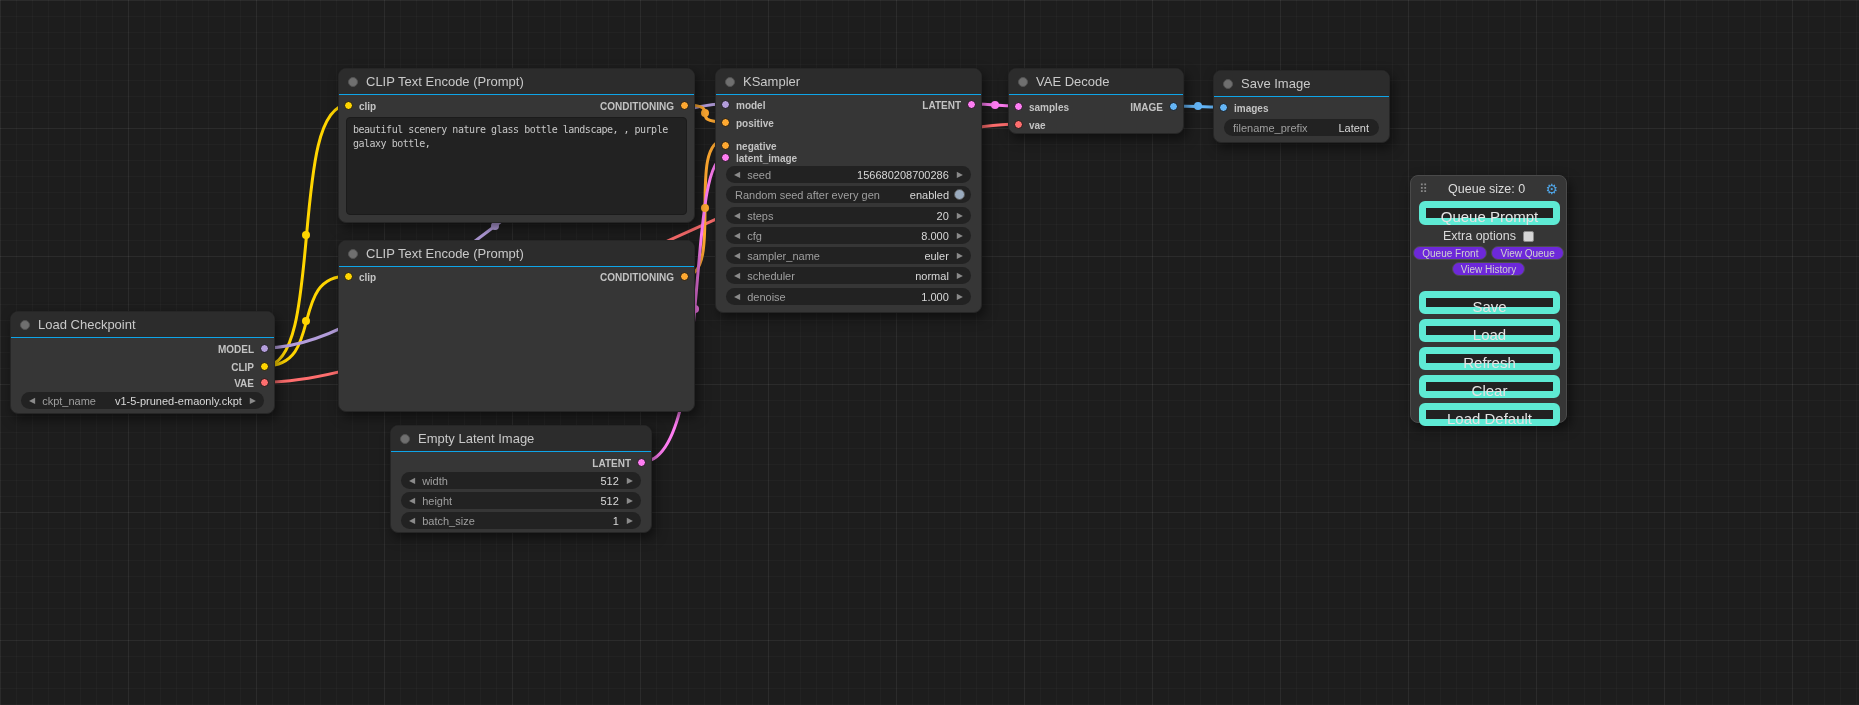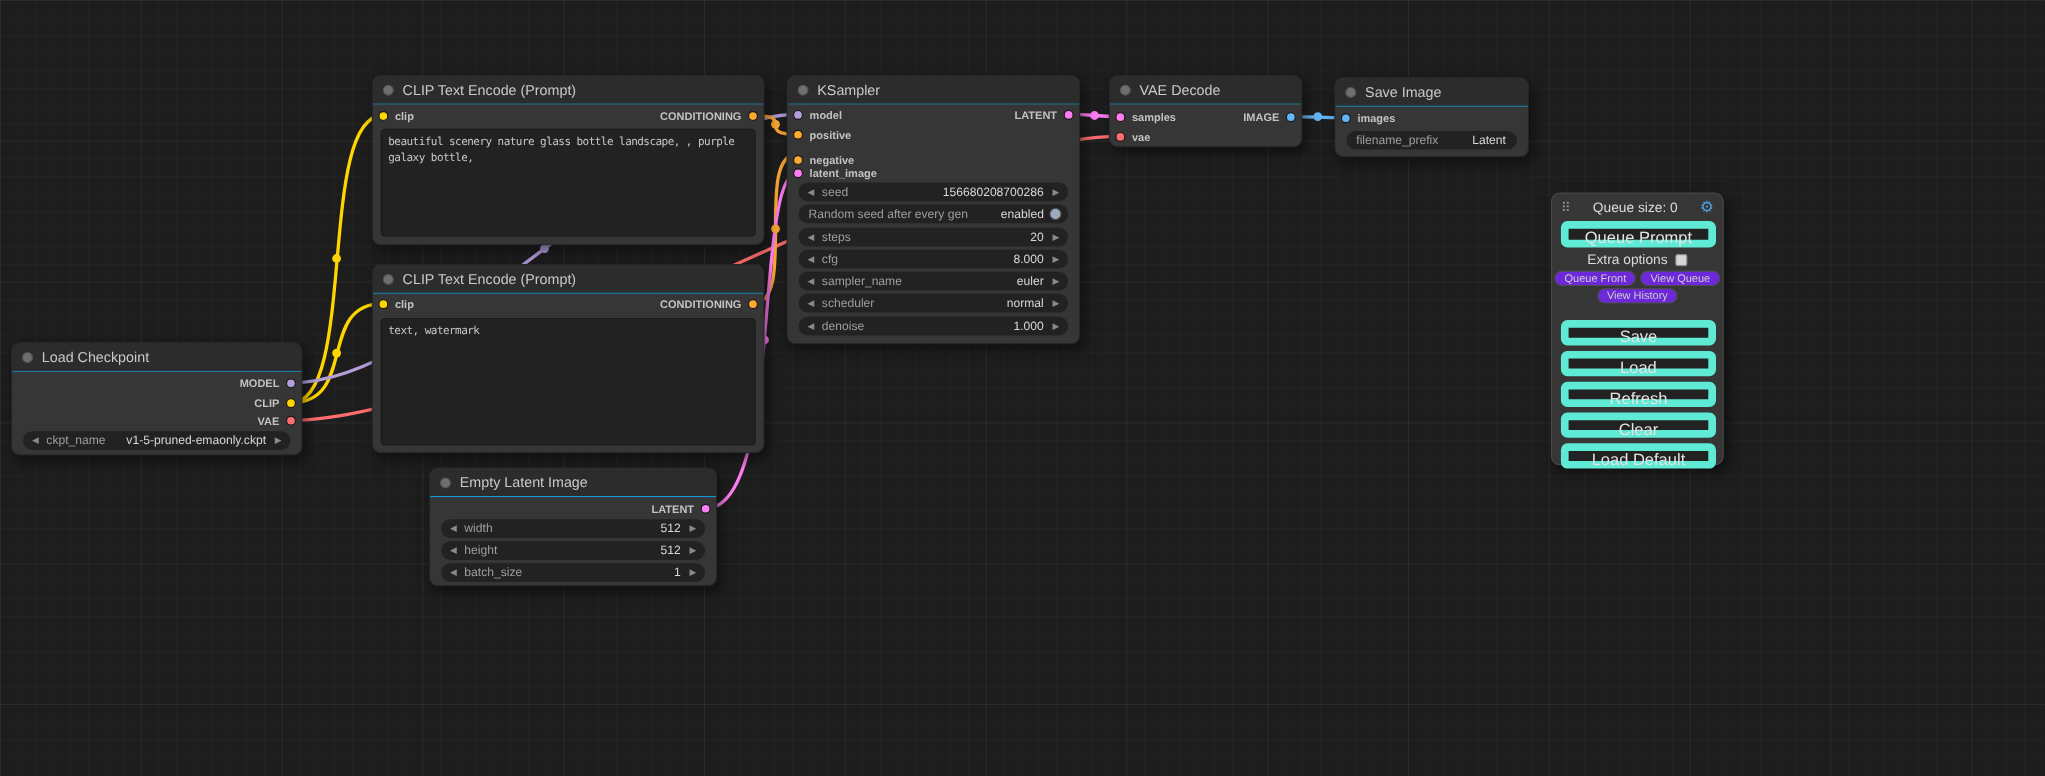--- a/index.html
+++ b/index.html
@@ -132,21 +132,20 @@
       <span class="node-title">CLIP Text Encode (Prompt)</span>
     </div>
     <div class="slot in" style="top:27px">
       <span class="dot" style="background:var(--clip)"></span>
       <span>clip</span>
     </div>
     <div class="slot out" style="top:27px">
       <span>CONDITIONING</span>
       <span class="dot" style="background:var(--conditioning)"></span>
     </div>
-    <div class="textbox" style="top:48px;height:116px;">text, watermark</div>
   </div>
 
   <div class="node" style="left:390px;top:425px;width:262px;height:108px;">
     <div class="node-header">
       <span class="collapse-dot"></span>
       <span class="node-title">Empty Latent Image</span>
     </div>
     <div class="slot out" style="top:28px">
       <span>LATENT</span>
       <span class="dot" style="background:var(--latent)"></span>

